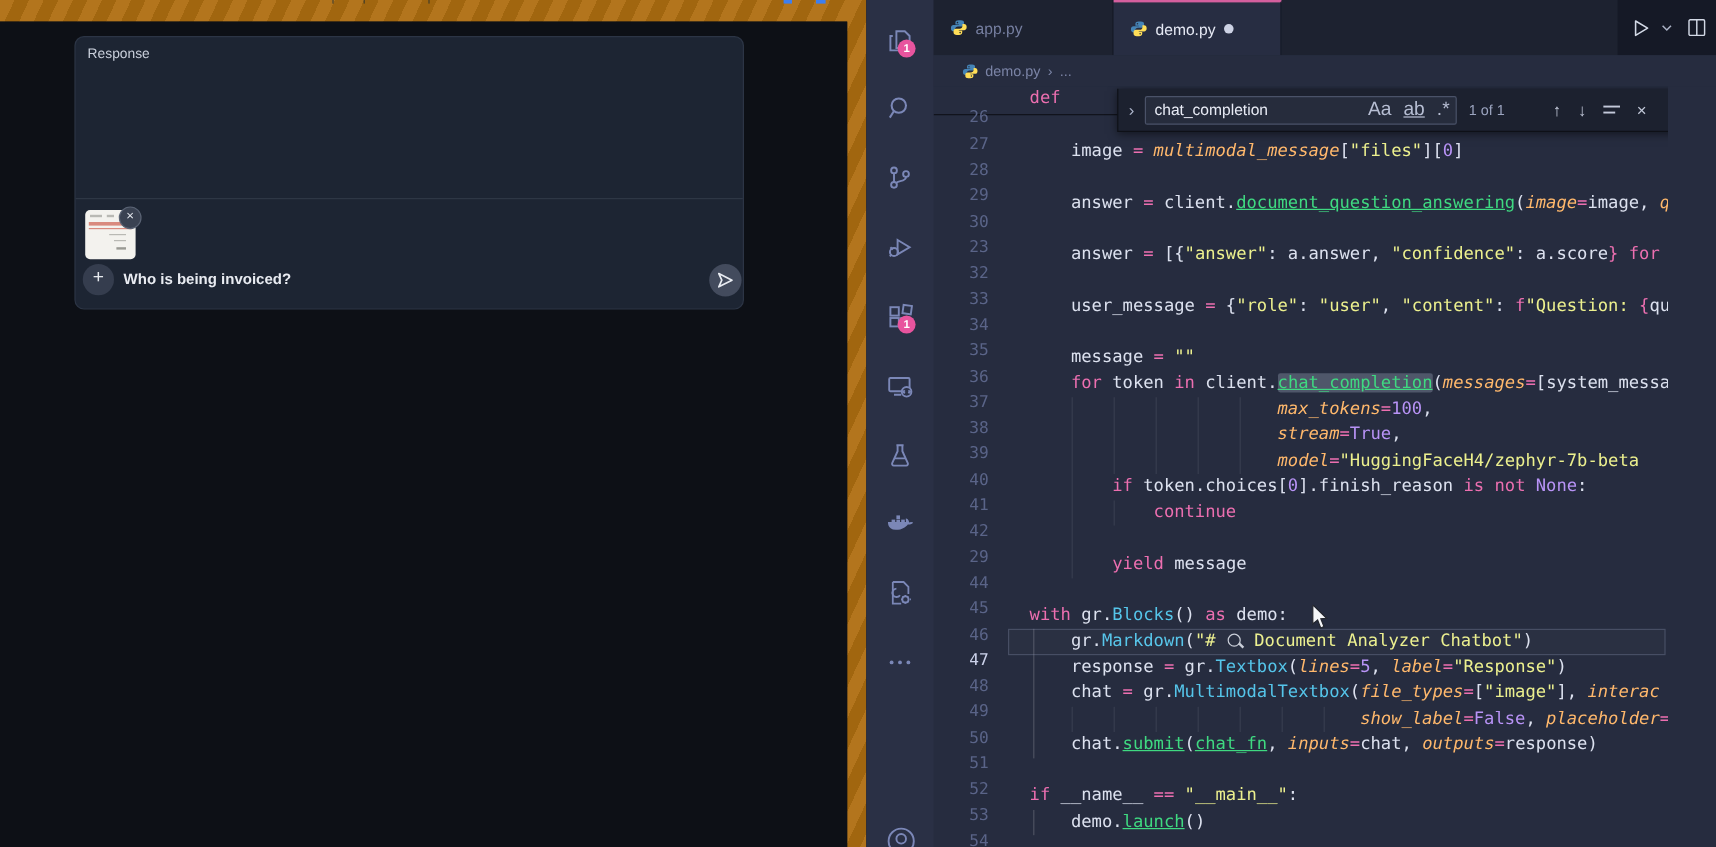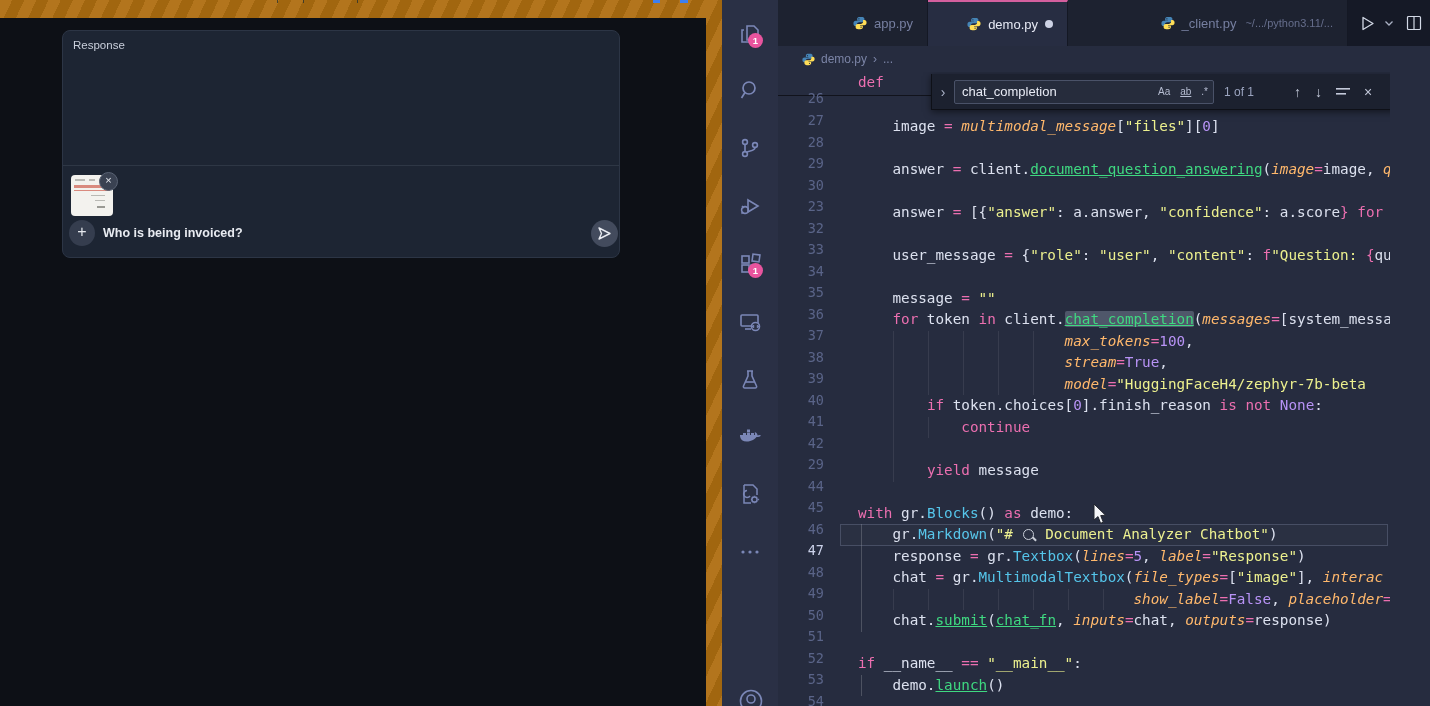--- a/index.html
+++ b/index.html
@@ -36,21 +36,21 @@
   #gr-send svg{position:absolute;left:6px;top:6px;}
 
   
   #vscode{left:722px;top:0;width:708px;height:706px;background:#262c3f;overflow:hidden;}
   #activitybar{left:0;top:0;width:56px;height:706px;background:#2a3045;}
   .act-icon{left:16px;width:24px;height:24px;color:#7b87b7;}
   .act-badge{width:15px;height:15px;border-radius:50%;background:#e8549e;color:#fff;
     font-size:9.5px;font-weight:bold;text-align:center;line-height:15px;}
   #tabbar{left:56px;top:0;width:652px;height:46px;background:#1d2230;}
   .tab{top:0;height:46px;display:flex;align-items:center;gap:7px;padding:12px 14px;
-    box-sizing:border-box;border-right:1px solid #141824;justify-content:flex-end;}
+    box-sizing:border-box;border-right:1px solid #141824;}
   .tab .lbl{font-size:13px;color:#767fa0;}
   .tab.active{background:#272d42;border-top:2.5px solid #d45f9e;}
   .tab.active .lbl{color:#e6e9f4;}
   .tab .path{font-size:11px;color:#666e8c;margin-left:2px;}
   .mod-dot{width:8px;height:8px;border-radius:50%;background:#cdd2e4;}
   #editor-actions{right:0;top:0;width:82px;height:46px;background:#151926;
     display:flex;align-items:center;gap:8px;justify-content:flex-end;padding-right:8px;box-sizing:border-box;color:#cfd5e4;}
   #py-sliver{left:622px;top:14px;width:8px;height:16px;overflow:hidden;}
   #breadcrumb{left:56px;top:46px;width:652px;height:26px;background:#262c3f;
     display:flex;align-items:center;gap:6px;padding-left:24px;box-sizing:border-box;}
@@ -79,21 +79,21 @@
 
   
   #findbar{left:153px;top:2px;width:506px;height:36px;background:#1c212f;
     border:1px solid rgba(0,0,0,.5);border-top:none;box-shadow:0 2px 7px rgba(0,0,0,.5);
     z-index:10;display:flex;align-items:center;box-sizing:border-box;}
   #find-collapse{width:22px;text-align:center;color:#aeb6cc;font-size:14px;}
   #find-inputwrap{width:260px;height:24px;background:#262c3c;border:1px solid #4a5268;
     border-radius:2px;display:flex;align-items:center;box-sizing:border-box;}
   #find-input{flex:1;background:transparent;border:none;outline:none;color:#e8ebf5;
     font-size:13px;font-family:"Liberation Sans",sans-serif;padding:0 0 0 7px;min-width:0;}
-  .find-toggle{color:#b6bdd2;font-size:10px;padding:0 5px;letter-spacing:0;}
+  .find-toggle{color:#b6bdd2;font-size:16px;padding:0 5px;letter-spacing:0;}
   .find-toggle.uline{text-decoration:underline;}
   #find-results{color:#9ba4bf;font-size:12px;margin-left:10px;width:56px;}
   .find-btn{color:#c3c9da;font-size:14px;margin-left:14px;}
 
   svg{display:block;}
 </style>
 </head>
 <body>
 
 <div id="stage">
@@ -236,30 +236,20 @@
       </div>
       <div class="abs tab active" style="left:150px;width:140px">
         <span>
             <svg width="14" height="14" viewBox="0 0 64 64">
               <path fill="#4584b6" d="M31 4c-7 0-12 3-12 9v7h13v2H12c-6 0-10 4-10 12s4 12 10 12h6v-8c0-6 5-10 11-10h14c5 0 9-4 9-9V13c0-6-5-9-12-9H31zm-4 6a3 3 0 110 6 3 3 0 010-6z"></path>
               <path fill="#ffde57" d="M33 60c7 0 12-3 12-9v-7H32v-2h20c6 0 10-4 10-12s-4-12-10-12h-6v8c0 6-5 10-11 10H21c-5 0-9 4-9 9v6c0 6 5 9 12 9h9zm4-6a3 3 0 110-6 3 3 0 010 6z"></path>
             </svg>
           </span>
         <span class="lbl">demo.py</span>
         <span class="mod-dot"></span>
-      </div>
-      <div class="abs tab" style="left:290px;width:280px">
-        <span>
-            <svg width="14" height="14" viewBox="0 0 64 64">
-              <path fill="#4584b6" d="M31 4c-7 0-12 3-12 9v7h13v2H12c-6 0-10 4-10 12s4 12 10 12h6v-8c0-6 5-10 11-10h14c5 0 9-4 9-9V13c0-6-5-9-12-9H31zm-4 6a3 3 0 110 6 3 3 0 010-6z"></path>
-              <path fill="#ffde57" d="M33 60c7 0 12-3 12-9v-7H32v-2h20c6 0 10-4 10-12s-4-12-10-12h-6v8c0 6-5 10-11 10H21c-5 0-9 4-9 9v6c0 6 5 9 12 9h9zm4-6a3 3 0 110-6 3 3 0 010 6z"></path>
-            </svg>
-          </span>
-        <span class="lbl">_client.py</span>
-        <span class="path">~/.../python3.11/...</span>
       </div>
       <div class="abs" id="py-sliver">
         <svg width="14" height="14" viewBox="0 0 64 64">
             <path fill="#4584b6" d="M31 4c-7 0-12 3-12 9v7h13v2H12c-6 0-10 4-10 12s4 12 10 12h6v-8c0-6 5-10 11-10h14c5 0 9-4 9-9V13c0-6-5-9-12-9H31z"></path>
             <path fill="#ffde57" d="M33 60c7 0 12-3 12-9v-7H32v-2h20c6 0 10-4 10-12s-4-12-10-12h-6v8c0 6-5 10-11 10H21c-5 0-9 4-9 9v6c0 6 5 9 12 9h9z"></path>
           </svg>
       </div>
       <div class="abs" id="editor-actions">
         <span>
             <svg width="17" height="17" viewBox="0 0 17 17" fill="none" stroke="#d3d9e6" stroke-width="1.3">

